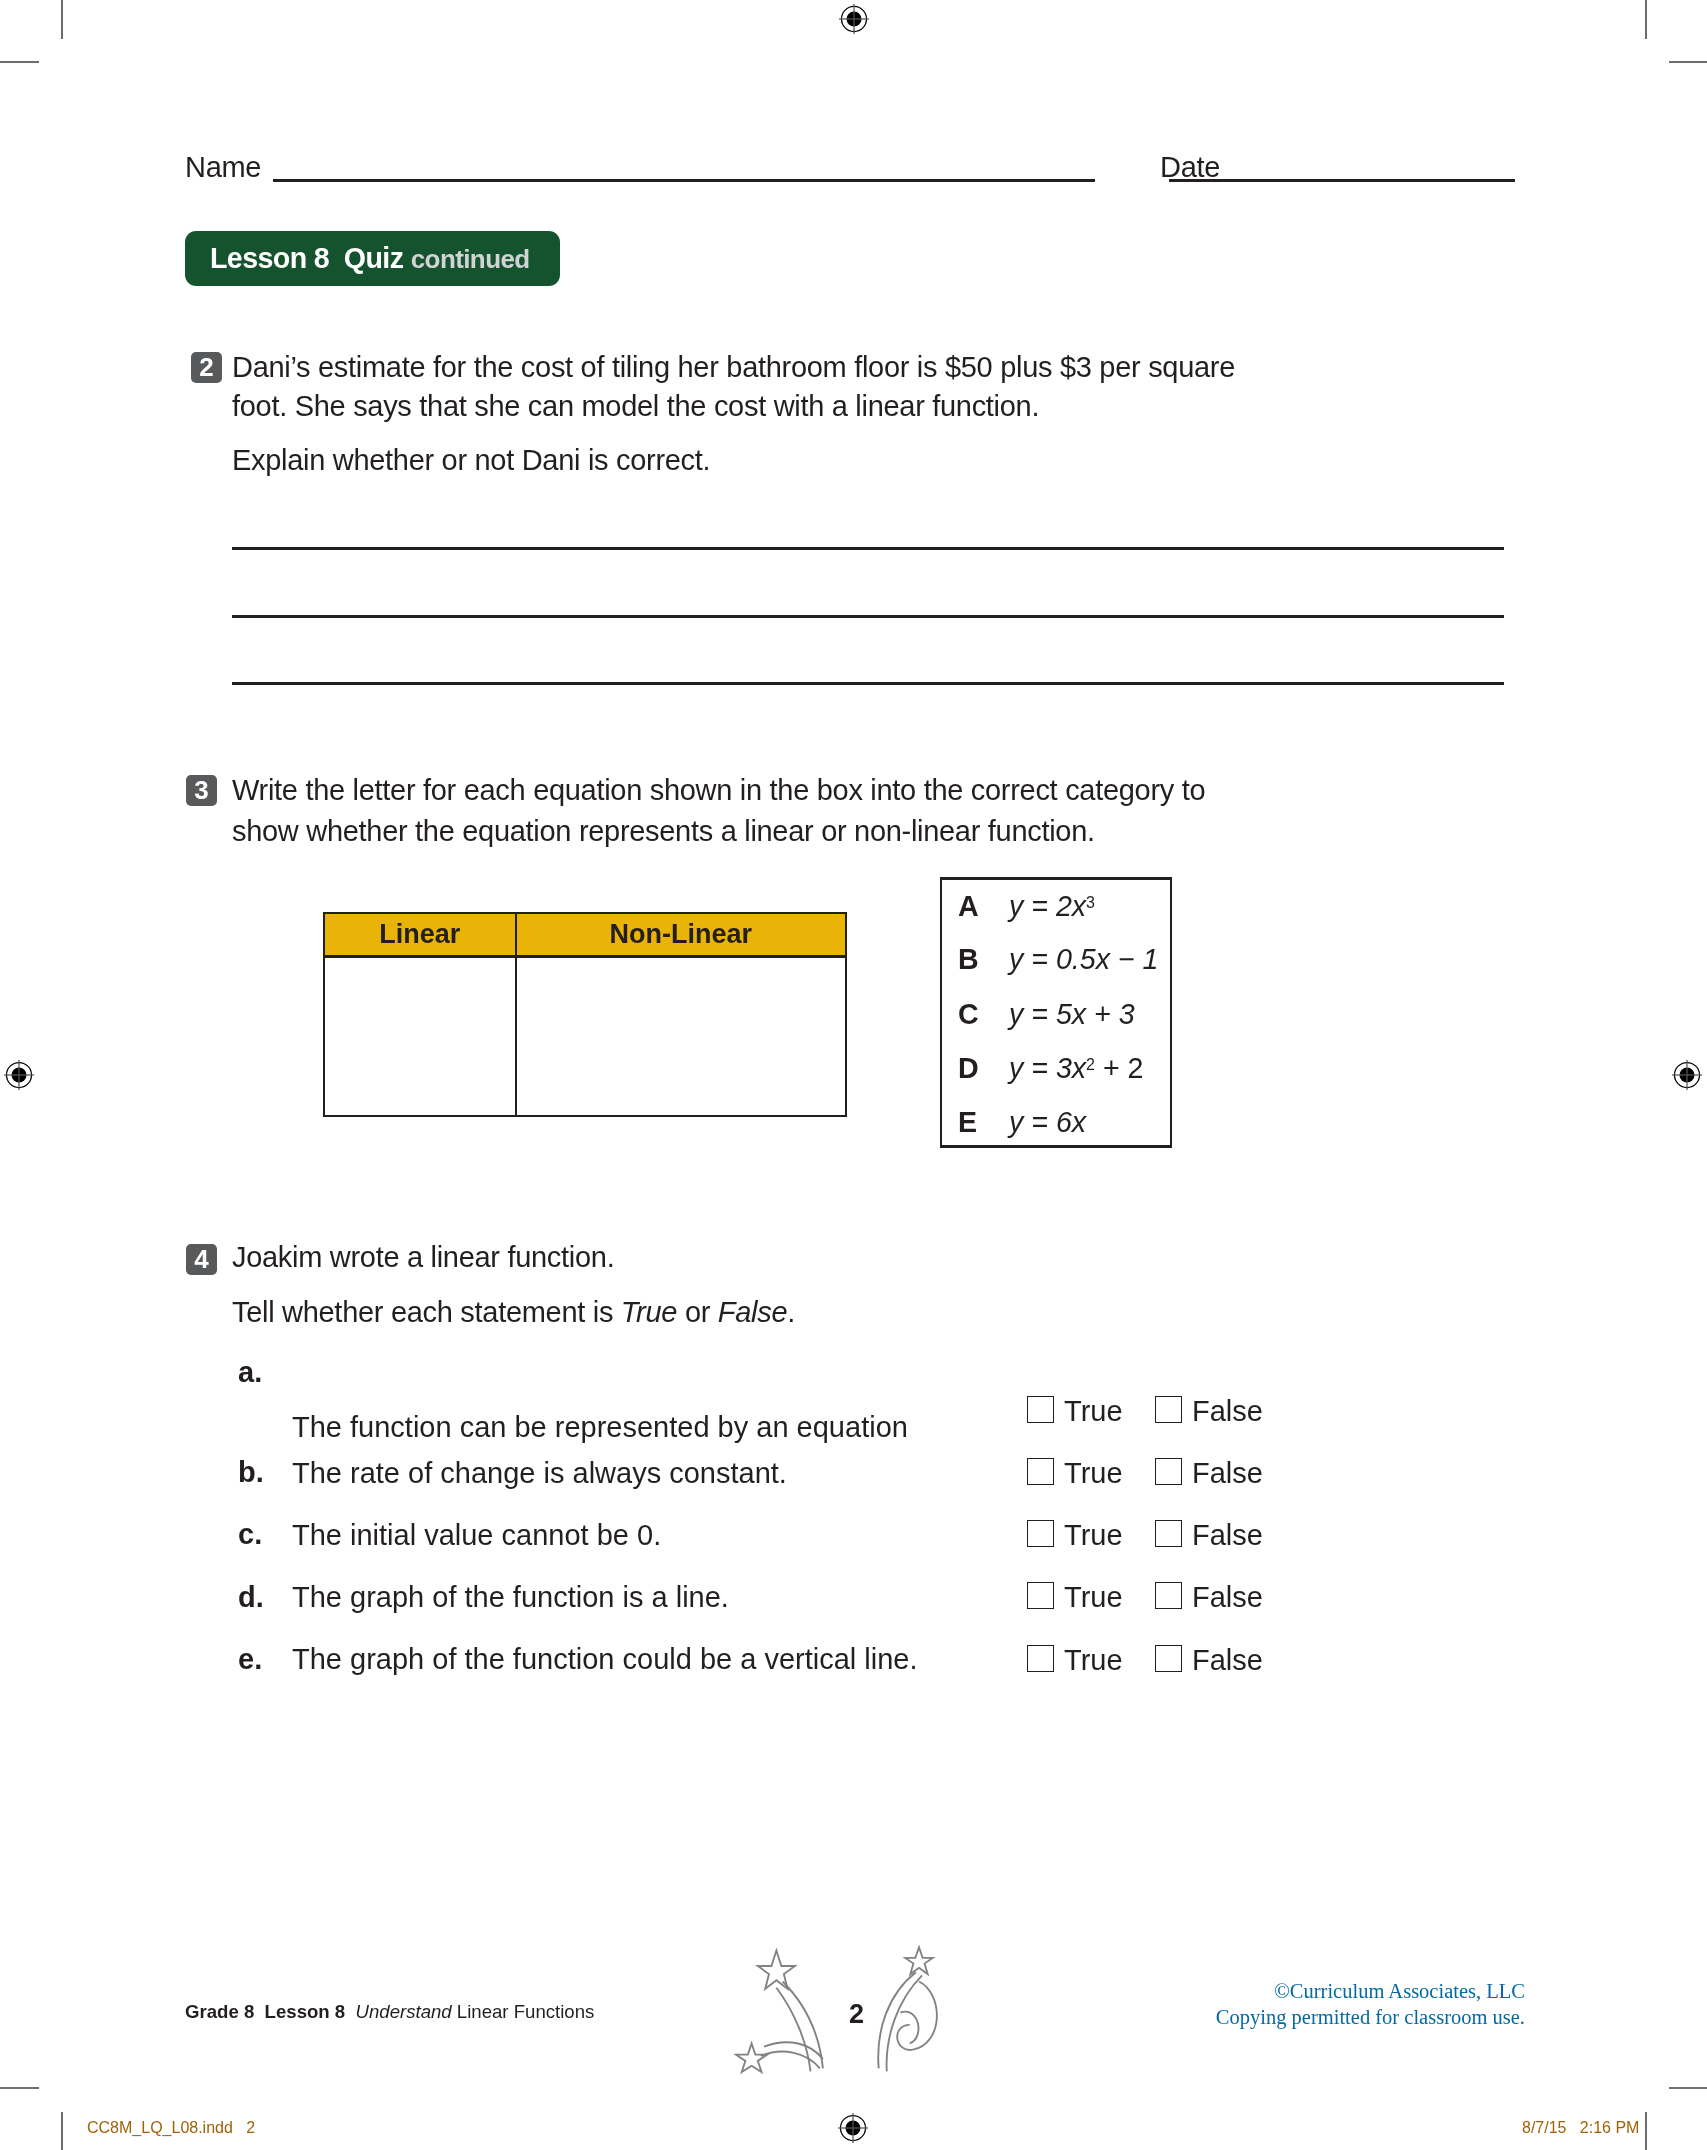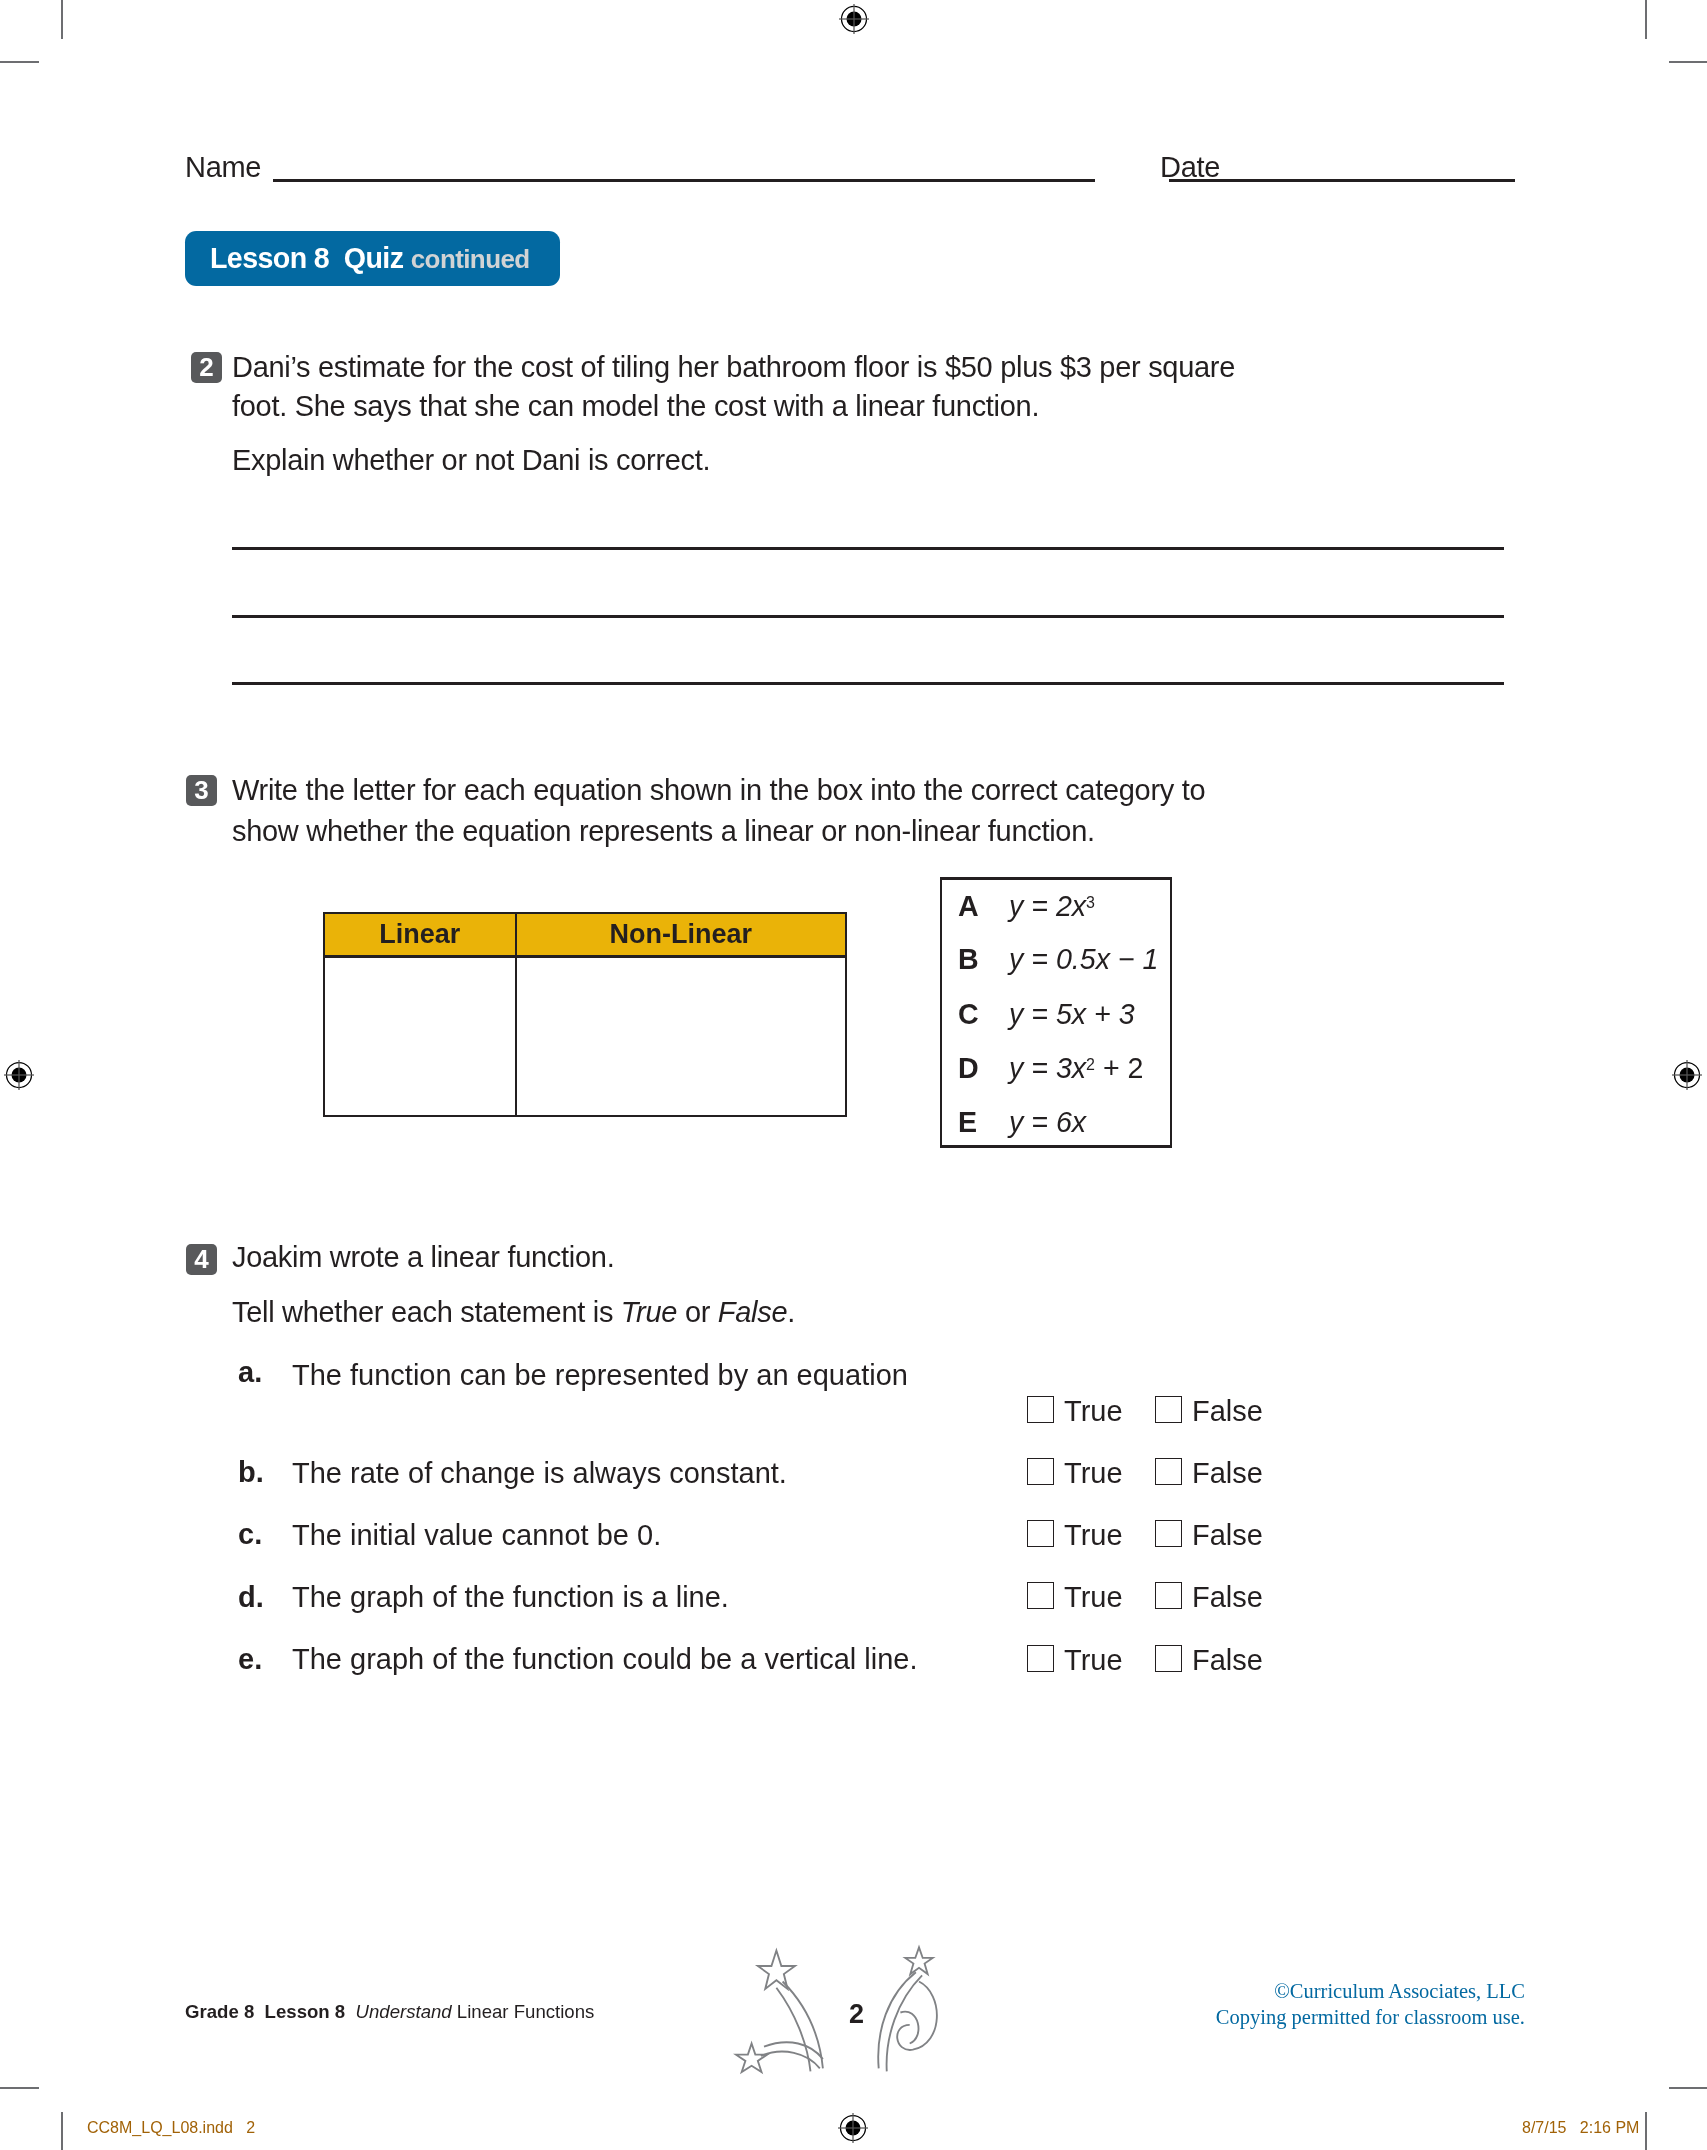--- a/index.html
+++ b/index.html
@@ -5,21 +5,21 @@
   html, body { margin:0; padding:0; background:#fff; }
   body { width:1708px; height:2151px; position:relative; overflow:hidden;
          font-family:"Liberation Sans", sans-serif; color:#231f20; }
   .abs { position:absolute; }
   .crop { position:absolute; background:#6d6e71; }
   .reg { position:absolute; width:30px; height:30px; }
   .body-text { font-family:"Liberation Sans", sans-serif; font-size:29px; line-height:39px; color:#231f20; letter-spacing:-0.3px; }
   .rule { position:absolute; height:2.5px; background:#231f20; }
   .qnum { position:absolute; width:31px; height:31px; background:#58595b; color:#fff;
           border-radius:5px; font-weight:bold; font-size:26px; line-height:31px; text-align:center; }
-  .banner { position:absolute; left:185px; top:231px; width:375px; height:55px; background:#0369a1;
+  .banner { position:absolute; left:185px; top:231px; width:375px; height:55px; background:#14532d;
             border-radius:11.2px; color:#fff; font-weight:bold; font-size:28.6px; line-height:55px; padding-left:25px; box-sizing:border-box; letter-spacing:-0.6px; }
   .banner .cont { color:#d1d3d4; font-size:26px; }
   table.cat { position:absolute; left:323px; top:912px; width:524px; border-collapse:collapse; }
   table.cat th { background:#eab308; font-size:27px; font-weight:bold; height:39px; border:2.5px solid #231f20; border-bottom-width:3.7px; }
   table.cat td { height:155px; border:2.5px solid #231f20; border-top:none; }
   .eqbox { position:absolute; left:940px; top:877px; width:232px; height:271px; border:2.5px solid #231f20; border-top-width:3.7px; border-bottom-width:3.7px; box-sizing:border-box; }
   .eqrow { position:absolute; left:16px; height:37px; font-size:28.6px; line-height:37px; white-space:nowrap; }
   .eqrow .lt { display:inline-block; width:51px; font-weight:bold; }
   .eqrow .eq { font-style:italic; }
   .eqrow sup { font-size:16px; font-style:normal; vertical-align:top; position:relative; top:-3.7px; }
@@ -127,21 +127,21 @@
   </div>
 </div>
 
 <div class="qnum" style="left:186px;top:1244px;">4</div>
 <div class="abs body-text" style="left:232px;top:1238px;">Joakim wrote a linear function.</div>
 <div class="abs body-text" style="left:232px;top:1293px;">
   <span style="white-space:pre;">Tell whether each statement is </span><i>True</i><span style="white-space:pre;"> or </span><i>False</i><span>.</span>
 </div>
 
 <div class="item-letter" style="top:1356px;">a.</div>
-<div class="item-text" style="top:1356px;">
+<div class="item-text" style="top:1408px;">
   <div>The function can be represented by an equation</div>
 </div>
 <div class="cb" style="left:1027px;top:1396px;"></div>
 <div class="cb-label" style="left:1064px;top:1396px;">True</div>
 <div class="cb" style="left:1155px;top:1396px;"></div>
 <div class="cb-label" style="left:1192px;top:1396px;">False</div>
 
 <div class="item-letter" style="top:1456px;">b.</div>
 <div class="item-text" style="top:1454px;">The rate of change is always constant.</div>
 <div class="cb" style="left:1027px;top:1458px;"></div>

